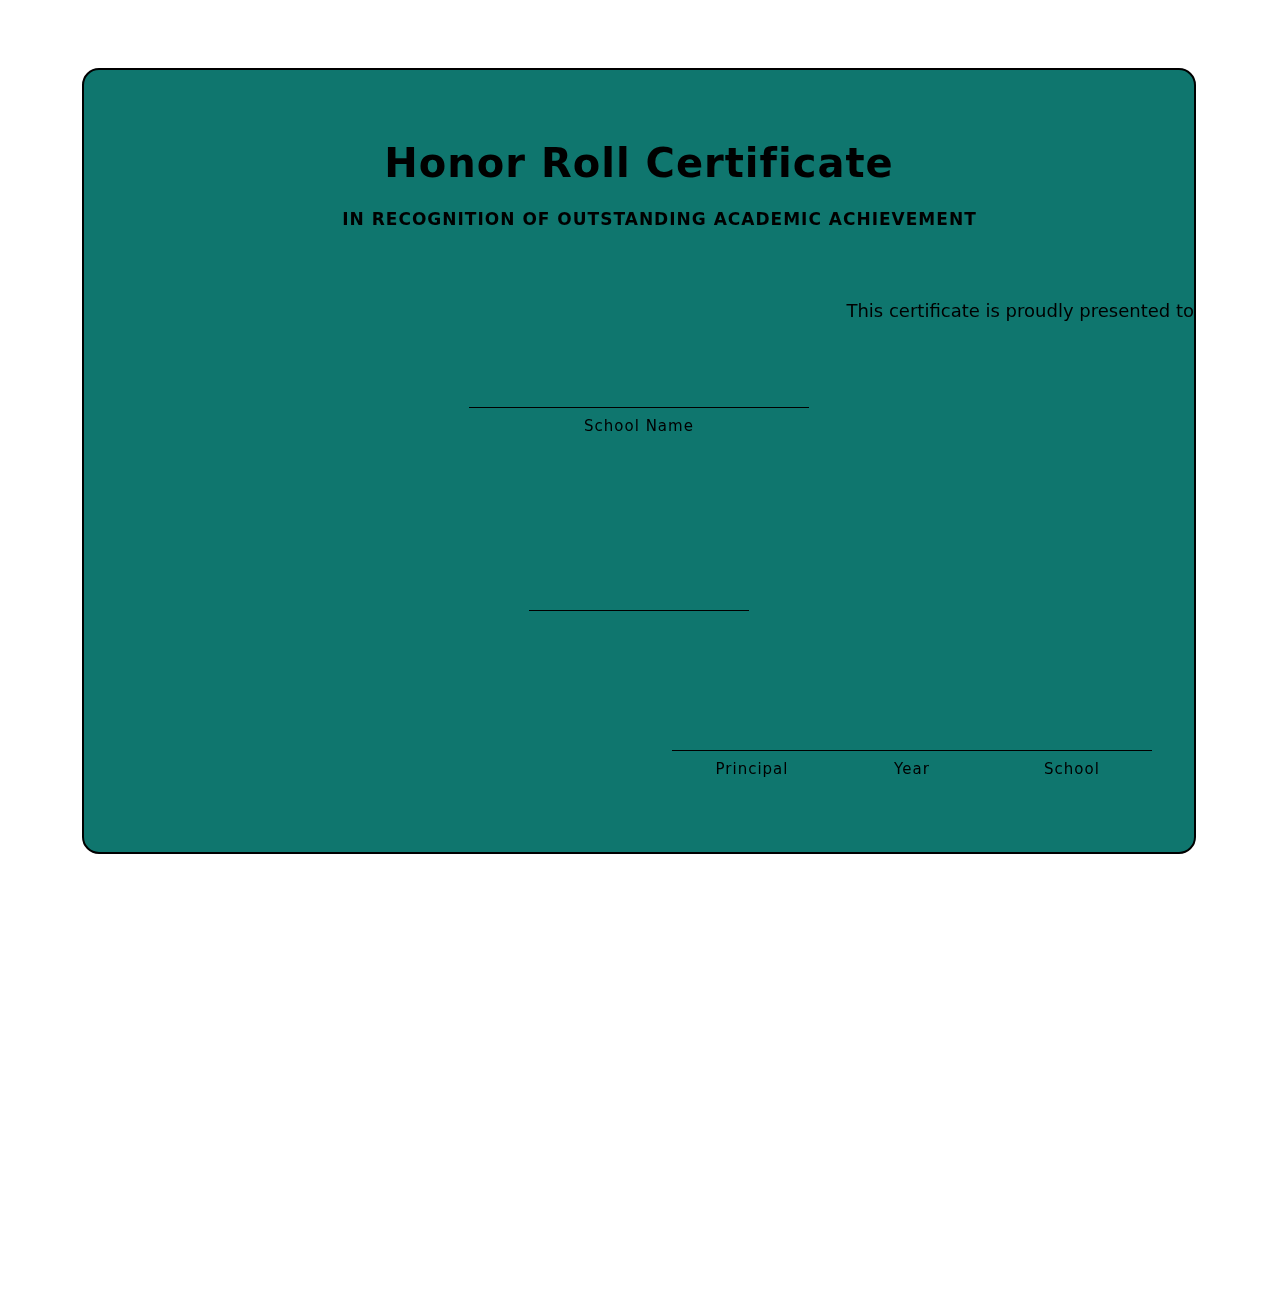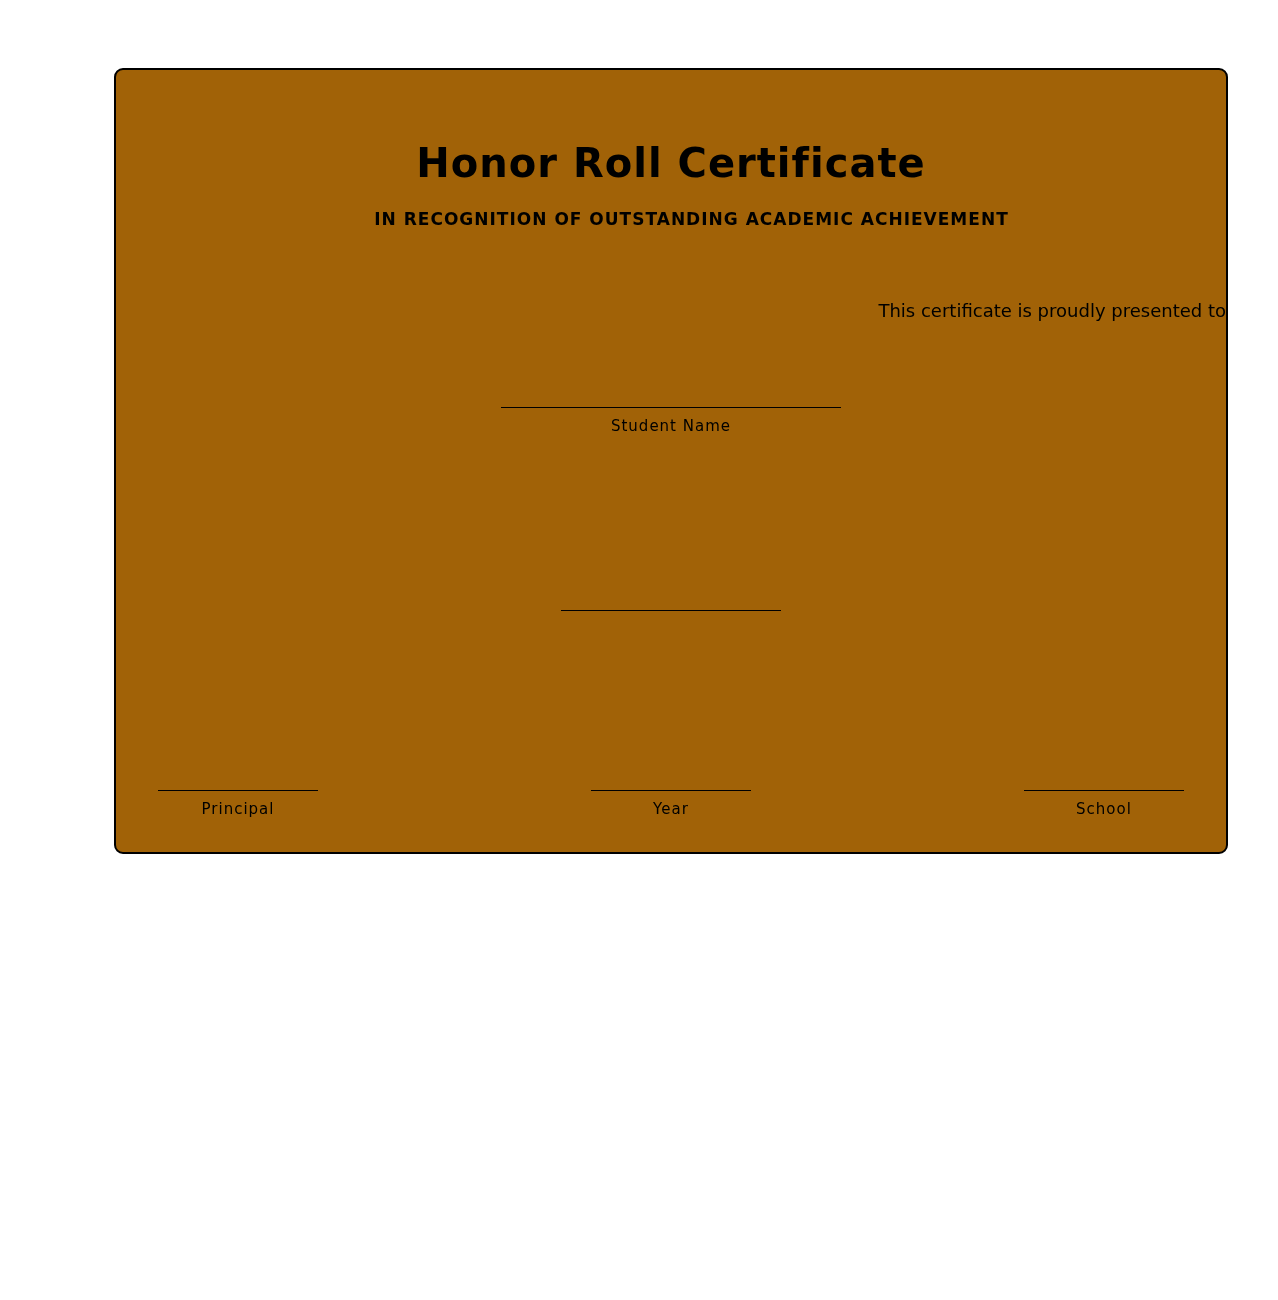--- a/index.html
+++ b/index.html
@@ -1,19 +1,19 @@
 <!DOCTYPE html>
 <html><head>
   <meta charset="utf-8">
   <style>
     html, body { margin: 0; padding: 0; background: #ffffff; }
     body { width: 1278px; height: 1300px; position: relative; font-family: "DejaVu Sans", sans-serif; color: #000; }
     .cert {
       position: absolute; left: 82px; top: 68px; width: 1110px; height: 782px;
-      border: 2px solid #000; border-radius: 9px; background: #a16207; margin-left: 32px;
+      border: 2px solid #000; border-radius: 17px; background: #0f766e;
     }
     .title {
       position: absolute; left: 0; right: 0; top: 70px; text-align: center;
       font-size: 40px; font-weight: bold; letter-spacing: 1px; margin: 0;
     }
     .subtitle {
       position: absolute; left: 0; right: 0; top: 139px; text-align: center;
       font-size: 17px; font-weight: 600; letter-spacing: 1px; margin: 0; padding-left: 41px;
     }
     .presented {
@@ -24,36 +24,36 @@
     .field .line { margin: 0 auto; border-top: 1px solid #000; height: 0; }
     .field .label { font-size: 15px; letter-spacing: 1px; margin-top: 9px; }
     .student { top: 337px; }
     .student .line { width: 340px; }
     .body-text {
       position: absolute; left: 0; right: 0; top: 414px; text-align: center;
       font-size: 18px; line-height: 33px; margin: 0;
     }
     .term { top: 540px; }
     .term .line { width: 220px; }
-    .sigs { position: absolute; left: 42px; right: 42px; top: 720px; display: flex; justify-content: space-between; }
+    .sigs { position: absolute; left: 42px; right: 42px; top: 680px; display: flex; justify-content: flex-end; }
     .sig { width: 160px; text-align: center; }
     .sig .line { border-top: 1px solid #000; height: 0; }
     .sig .label { font-size: 15px; letter-spacing: 1px; margin-top: 9px; }
   </style>
 </head>
 <body>
 
 <div class="cert">
   <h1 class="title">Honor Roll Certificate</h1>
   <div class="subtitle">IN RECOGNITION OF OUTSTANDING ACADEMIC ACHIEVEMENT</div>
   <div class="presented">This certificate is proudly presented to</div>
 
   <div class="field student">
     <div class="line"></div>
-    <div class="label">Student Name</div>
+    <div class="label">School Name</div>
   </div>
 
 
   <div class="field term">
     <div class="line"></div>
   </div>
 
   <div class="sigs">
     <div class="sig">
       <div class="line"></div>

